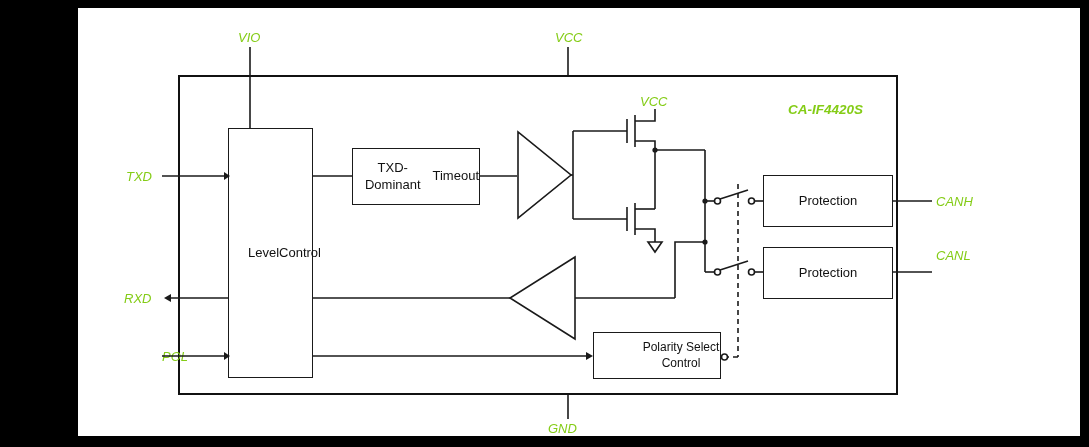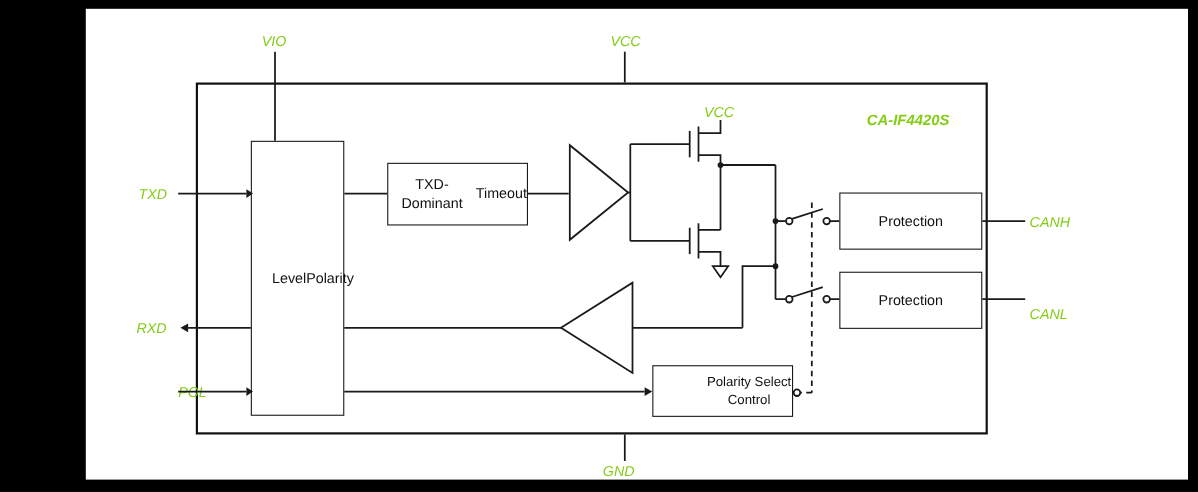--- a/index.html
+++ b/index.html
@@ -19,21 +19,21 @@
 </head>
 <body>
 
 <div id="screen">
   <div id="page"></div>
 
   <div id="chip-outline"></div>
 
   <div class="box" id="level-shifter-box" style="left:228px;top:128px;width:85px;height:250px;padding-left:28px;">
     <span>Level</span>
-    <span>Polarity</span>
+    <span>Control</span>
   </div>
 
   <div class="box" id="timeout-box" style="left:352px;top:148px;width:128px;height:57px;">
     <span>TXD-Dominant</span>
     <span>Timeout</span>
   </div>
 
   <div class="box" id="protection-canh-box" style="left:763px;top:175px;width:130px;height:52px;">
     <span>Protection</span>
   </div>
@@ -46,21 +46,21 @@
     <span>Polarity Select Control</span>
   </div>
 
   <div class="label" style="left:238px;top:30px;">VIO</div>
   <div class="label" style="left:555px;top:30px;">VCC</div>
   <div class="label" style="left:548px;top:421px;">GND</div>
   <div class="label" style="left:126px;top:169px;">TXD</div>
   <div class="label" style="left:124px;top:291px;">RXD</div>
   <div class="label" style="left:126px;top:349px;margin-left:36px;">POL</div>
   <div class="label" style="left:936px;top:194px;">CANH</div>
-  <div class="label" style="left:936px;top:278px;">CANL</div>
+  <div class="label" style="left:936px;top:248px;">CANL</div>
   <div class="label" style="left:640px;top:94px;">VCC</div>
   <div class="label bold" style="left:788px;top:102px;font-size:13.5px;">CA-IF4420S</div>
 
   <svg id="wires" viewBox="0 0 1089 447">
     <g stroke="#1a1a1a" stroke-width="1.6" fill="none">
 
       <polygon points="518,132 518,218 571,175" fill="#ffffff"></polygon>
       <polygon points="575,257 575,339 510,298" fill="#ffffff"></polygon>
 
       <path d="M250 47 V128"></path>

